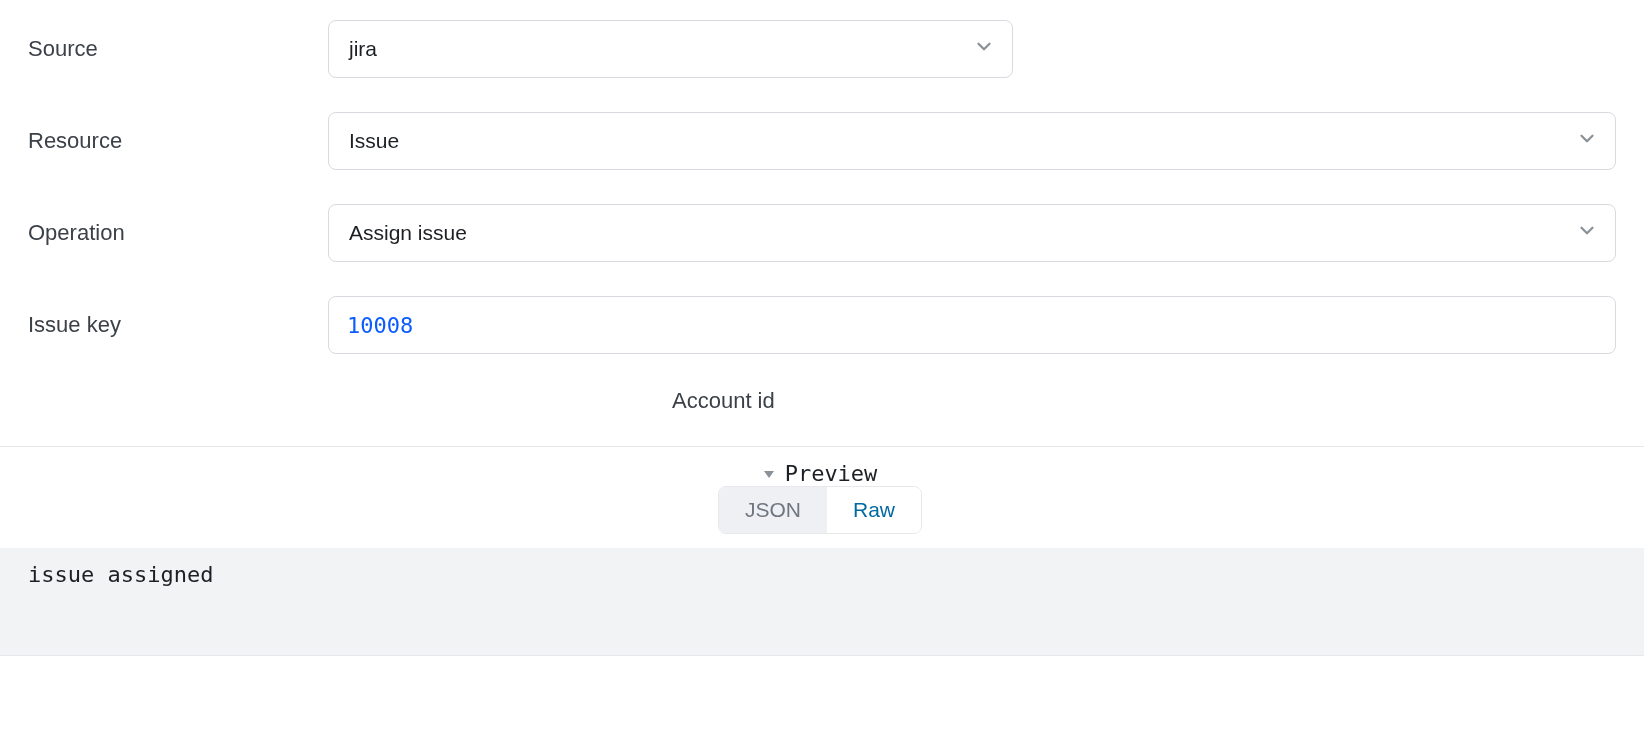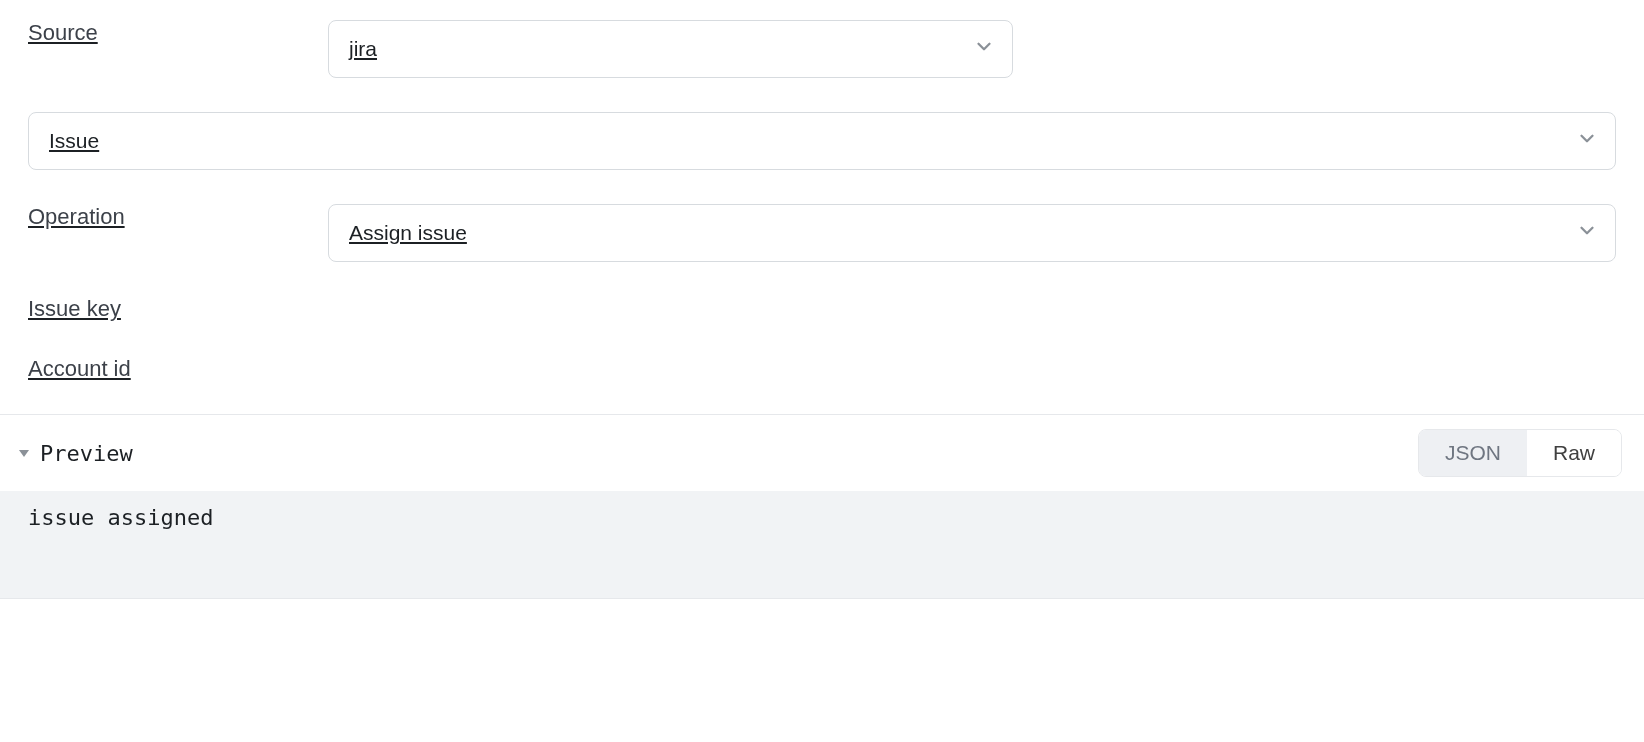--- a/index.html
+++ b/index.html
@@ -11,22 +11,22 @@
       font-family: -apple-system, BlinkMacSystemFont, "Segoe UI", Helvetica, Arial, sans-serif;
       background: #ffffff;
       color: #1c2024;
       font-size: 20px;
     }
     .form-section {
       padding: 20px 28px 32px 28px;
     }
     .form-row {
       display: flex;
+      align-items: center;
       margin-bottom: 34px;
-      text-decoration: underline;
     }
     .form-row:last-child {
       margin-bottom: 0;
       flex-direction: column;
     }
     .form-label {
       width: 300px;
       flex-shrink: 0;
       font-size: 22px;
       color: #3c4149;
@@ -77,20 +77,21 @@
     }
     .divider {
       border-top: 1px solid #e6e8eb;
     }
     .preview-header {
       display: flex;
       align-items: center;
       justify-content: space-between;
       padding: 14px 22px 14px 18px;
       background: #ffffff;
+      flex-direction: column;
     }
     .preview-left {
       display: flex;
       align-items: center;
       gap: 10px;
     }
     .disclosure-triangle {
       color: #8b9198;
       display: inline-flex;
       align-items: center;
@@ -117,21 +118,21 @@
       background: #ffffff;
       border: none;
       font-family: inherit;
     }
     .toggle-btn.inactive {
       background: #eef0f3;
       color: #6f7681;
     }
     .toggle-btn.active {
       background: #ffffff;
-      color: #404040;
+      color: #0369a1;
     }
     .preview-body {
       background: #f1f3f5;
       padding: 14px 28px 68px 28px;
       border-bottom: 1px solid #e6e8eb;
     }
     .preview-body-text {
       font-family: ui-monospace, SFMono-Regular, "SF Mono", Menlo, Consolas, monospace;
       font-size: 22px;
       color: #1c2024;
@@ -152,20 +153,21 @@
         <span class="select-caret">
           <svg width="22" height="22" viewBox="0 0 24 24" fill="none" stroke="currentColor" stroke-width="2.5" stroke-linecap="round" stroke-linejoin="round">
               <polyline points="6 9 12 15 18 9"></polyline>
             </svg>
         </span>
       </div>
     </div>
   </div>
 
   <div class="form-row">
+    <div class="form-label">Resource</div>
     <div class="form-control">
       <div class="select-wrap">
         <div class="select">
           <span>Issue</span>
         </div>
         <span class="select-caret">
           <svg width="22" height="22" viewBox="0 0 24 24" fill="none" stroke="currentColor" stroke-width="2.5" stroke-linecap="round" stroke-linejoin="round">
               <polyline points="6 9 12 15 18 9"></polyline>
             </svg>
         </span>
@@ -184,20 +186,23 @@
           <svg width="22" height="22" viewBox="0 0 24 24" fill="none" stroke="currentColor" stroke-width="2.5" stroke-linecap="round" stroke-linejoin="round">
               <polyline points="6 9 12 15 18 9"></polyline>
             </svg>
         </span>
       </div>
     </div>
   </div>
 
   <div class="form-row">
     <div class="form-label">Issue key</div>
+    <div class="form-control">
+      <input type="text" class="text-input" value="10008" style="">
+    </div>
   </div>
 
   <div class="form-row">
     <div class="form-label">Account id</div>
   </div>
 
 </div>
 
 <div class="divider"></div>
 

